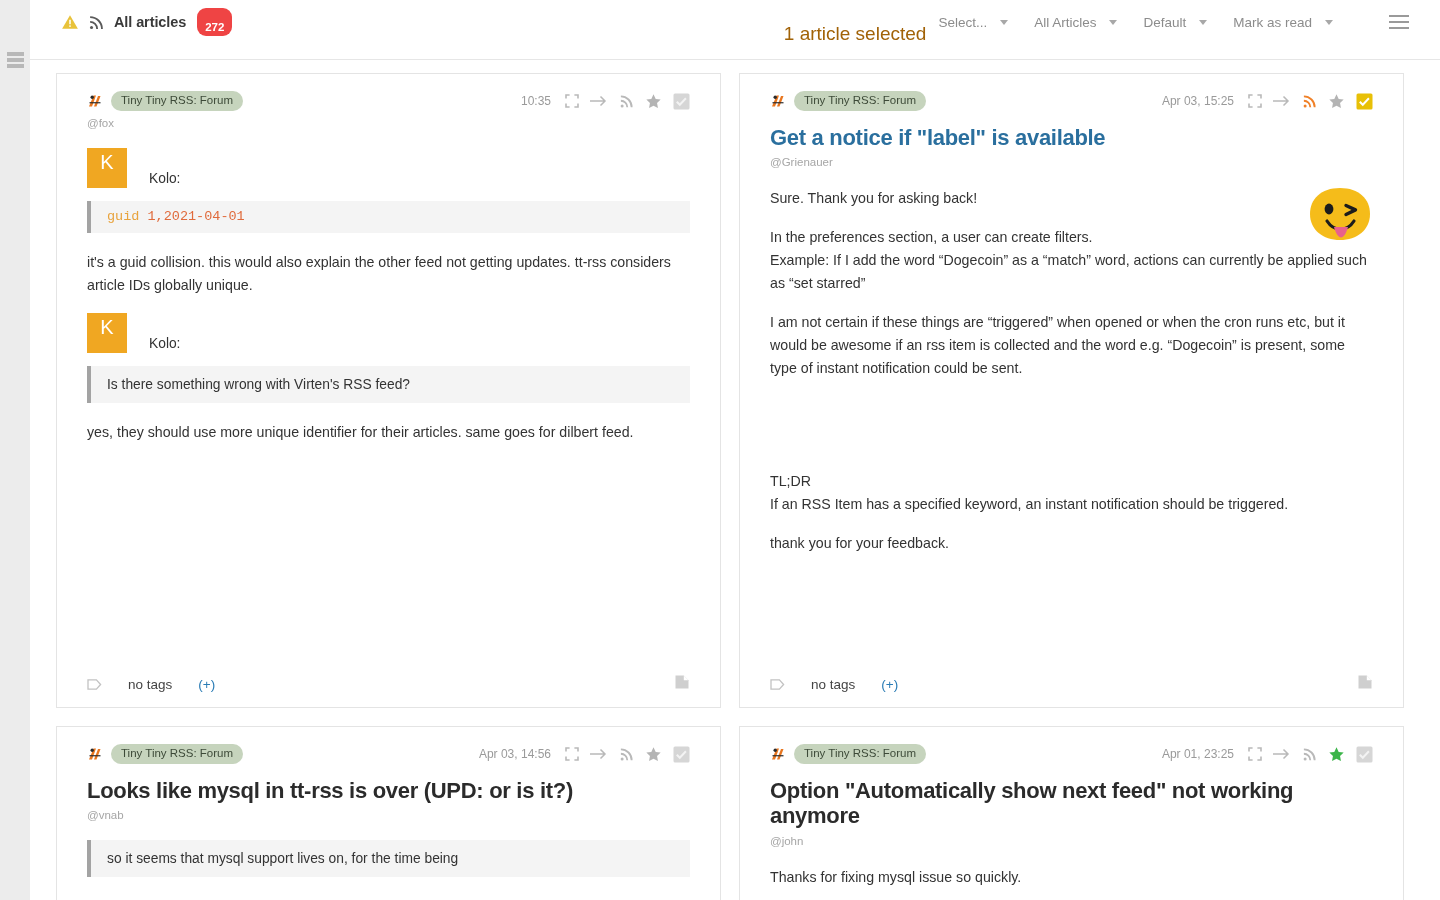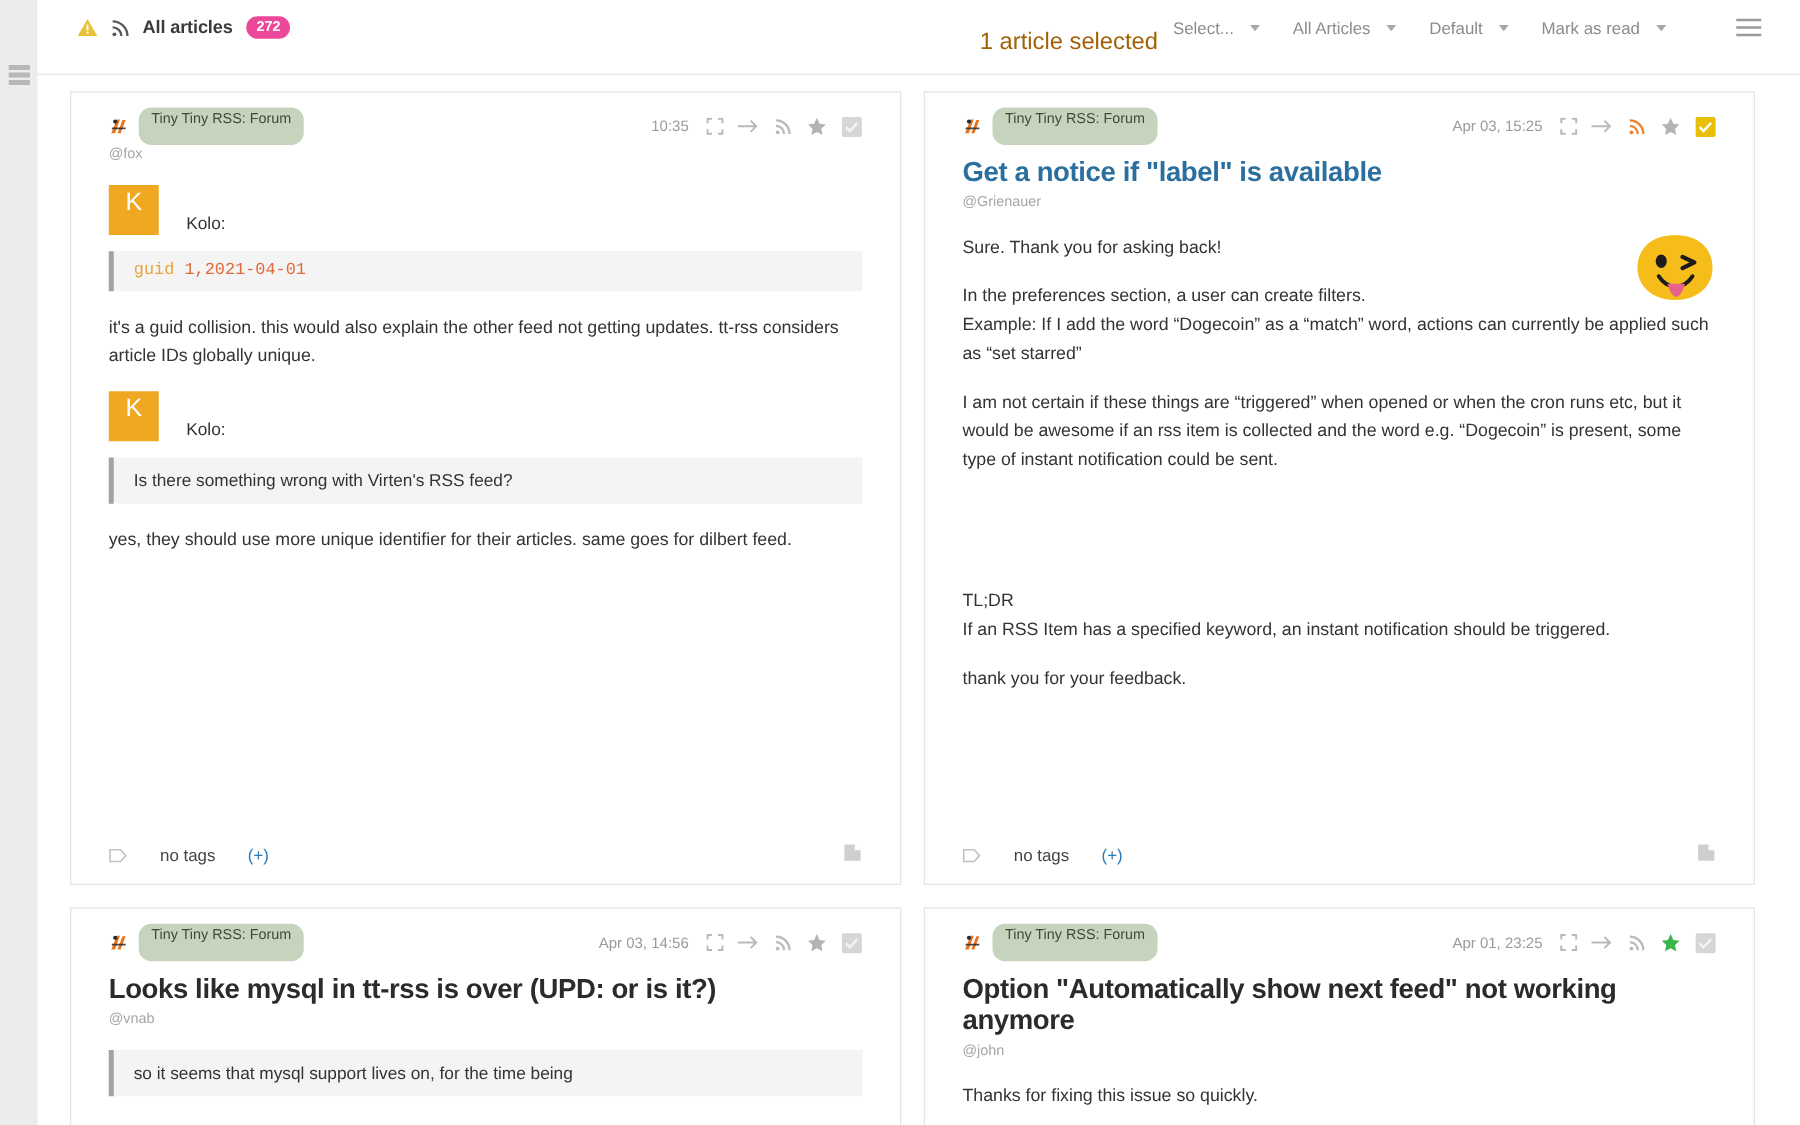--- a/index.html
+++ b/index.html
@@ -39,23 +39,23 @@
     position: absolute; left: 31px; top: 0; height: 44px;
     display: flex; align-items: center; gap: 9px;
   }
   .warn-icon { width: 18px; height: 18px; display:block; }
   .rss-head-icon { width: 17px; height: 17px; display:block; }
   #header-title {
     font-size: 14.5px; font-weight: bold; color: #3a3a3a;
     letter-spacing: -0.1px;
   }
   #header-count {
-    background: #ec4899; color: #fff;
+    background: #ef4444; color: #fff;
     font-size: 11.5px; font-weight: bold;
-    border-radius: 9px; padding: 4px 8px 3px;
+    border-radius: 9px; padding: 14px 8px 3px;
     line-height: 1; margin-left: 2px;
   }
   #header-right {
     position: absolute; right: 31px; top: 0; height: 44px;
     display: flex; align-items: center;
   }
   .sel-info {
     color: #a16207; font-size: 19px; margin-right: 12px;
     cursor: pointer;
     margin-top: 24px;
@@ -104,21 +104,21 @@
   .card-head {
     display: flex; align-items: center;
     justify-content: space-between;
     height: 20px;
   }
   .head-left { display: flex; align-items: center; gap: 8px; }
   .favicon { width: 16px; height: 16px; display: block; }
   .feed-pill {
     background: #c6d4bd; color: #3d4a38;
     font-size: 11.5px; border-radius: 10px;
-    padding: 2px 10px 14px; line-height: 1.25;
+    padding: 2px 10px 3px; line-height: 1.25;
     white-space: nowrap;
   }
   .head-right { display: flex; align-items: center; gap: 11px; }
   .timestamp { font-size: 12px; color: #9a9a9a; margin-right: 3px; }
   .icon-btn { cursor: pointer; display: block; line-height: 0; }
   .icon-btn svg { display: block; }
 
   .art-title {
     font-size: 22px; font-weight: bold;
     letter-spacing: -0.3px;
@@ -499,18 +499,18 @@
   </svg>
             </span>
         </div>
       </div>
 
       <div class="art-title unread-dark">Option "Automatically show next feed" not working anymore</div>
       <div class="art-author">@john</div>
 
       <div class="art-body">
 
-        <p>Thanks for fixing this issue so quickly.</p>
+        <p>Thanks for fixing mysql issue so quickly.</p>
       </div>
     </div>
 
   </div>
   </div>
 
 </body></html>

